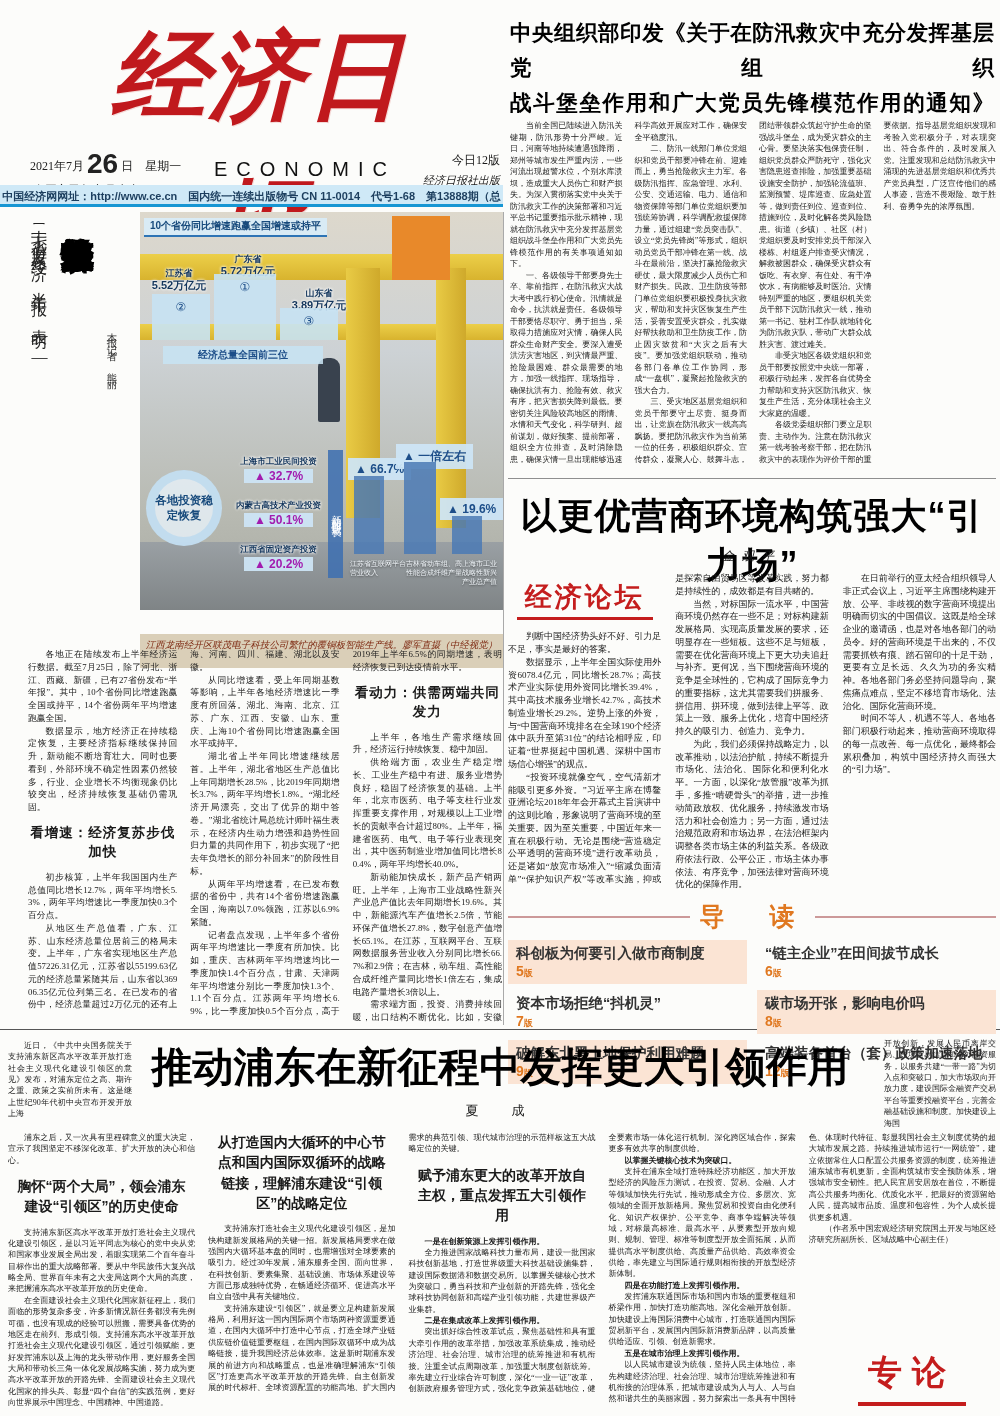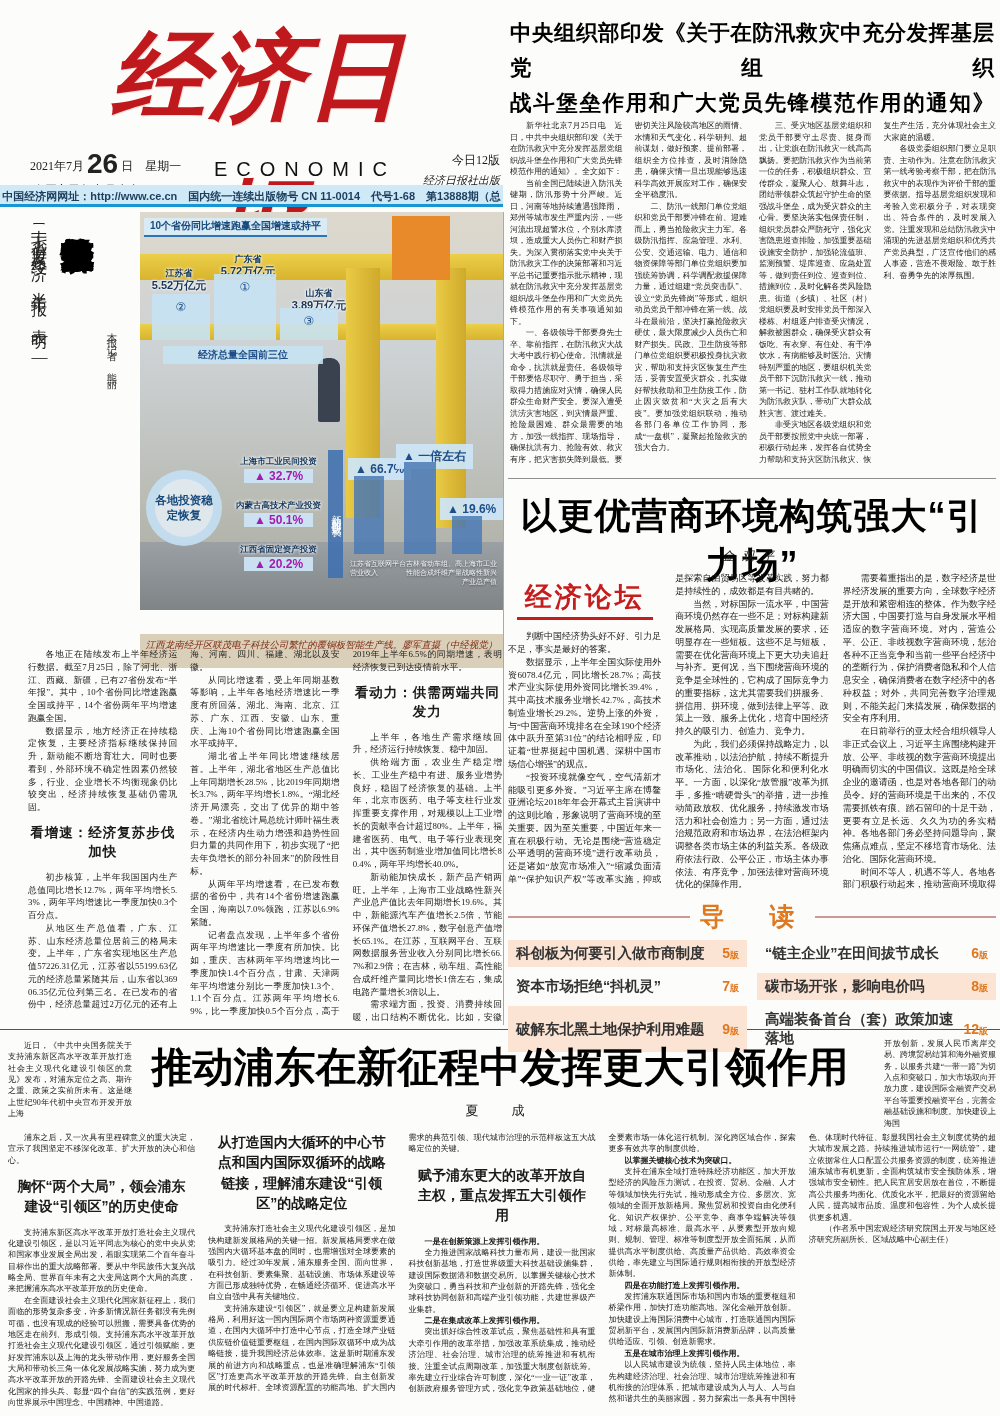--- a/index.html
+++ b/index.html
@@ -93,21 +93,21 @@
   .forum-label{text-align:center;margin:6px 0 14px;}
   .forum-label span{font-family:"Liberation Sans",sans-serif;font-weight:bold;font-size:27px;color:#c41d1d;
       letter-spacing:3px;border-bottom:3px solid #c41d1d;padding:0 8px 5px;}
 
   
   .daodu{position:absolute;left:508px;top:900px;width:488px;height:124px;font-family:"Liberation Sans",sans-serif;}
   .daodu-titlerow{display:flex;align-items:center;margin-bottom:7px;}
   .daodu-line{flex:1;height:2px;background:#c99;}
   .daodu-title{font-size:25px;font-weight:900;color:#e07820;letter-spacing:10px;margin:0 10px;}
   .daodu-grid{display:grid;grid-template-columns:1fr 1fr;column-gap:10px;row-gap:6px;}
-  .daodu-item{display:flex;justify-content:space-between;align-items:center;padding:4px 8px;}
+  .daodu-item{display:flex;justify-content:space-between;padding:4px 8px;flex-direction:column;}
   .daodu-item.shaded{background:#fbe4d4;}
   .daodu-item .lab{font-size:14.5px;font-weight:bold;color:#333;}
   .daodu-item .pg{color:#e07820;font-weight:bold;font-size:14px;white-space:nowrap;}
   .daodu-item .pg i{font-style:normal;font-size:9px;}
 
   
   .pudong-hl{position:absolute;left:130px;top:1040px;width:740px;text-align:center;
       font-family:"Liberation Sans",sans-serif;font-weight:900;font-size:41px;color:#000;}
   .pudong-byline{position:absolute;left:130px;top:1102px;width:740px;text-align:center;font-size:13px;
       letter-spacing:10px;}
@@ -142,21 +142,20 @@
 
   <div class="rule-v" style="left:503px;top:212px;height:813px;" data-name="column-divider-vertical"></div>
   <div class="rule-h" style="left:508px;top:478px;width:488px;" data-name="notice-bottom-rule"></div>
   <div class="rule-h" style="left:0;top:1029px;width:1000px;background:#555;" data-name="section-divider-rule"></div>
 
   <div class="notice-hl" data-name="notice-headline">
     <div data-name="notice-headline-line1">中央组织部印发《关于在防汛救灾中充分发挥基层党组织</div>
     <div data-name="notice-headline-line2">战斗堡垒作用和广大党员先锋模范作用的通知》</div>
   </div>
   <div class="notice-body cols" data-name="notice-article-body">
-      <p>新华社北京7月25日电　近日，中共中央组织部印发《关于在防汛救灾中充分发挥基层党组织战斗堡垒作用和广大党员先锋模范作用的通知》。全文如下：</p>
       <p>当前全国已陆续进入防汛关键期，防汛形势十分严峻。近日，河南等地持续遭遇强降雨，郑州等城市发生严重内涝，一些河流出现超警水位，个别水库溃坝，造成重大人员伤亡和财产损失。为深入贯彻落实党中央关于防汛救灾工作的决策部署和习近平总书记重要指示批示精神，现就在防汛救灾中充分发挥基层党组织战斗堡垒作用和广大党员先锋模范作用的有关事项通知如下。</p>
       <p>一、各级领导干部要身先士卒、靠前指挥，在防汛救灾大战大考中践行初心使命。汛情就是命令，抗洪就是责任。各级领导干部要恪尽职守、勇于担当，采取得力措施应对灾情，确保人民群众生命财产安全。要深入遭受洪涝灾害地区，到灾情最严重、抢险最困难、群众最需要的地方，加强一线指挥、现场指导，确保抗洪有力、抢险有效、救灾有序，把灾害损失降到最低。要密切关注风险较高地区的雨情、水情和天气变化，科学研判、超前谋划，做好预案、提前部署，组织全方位排查，及时消除隐患，确保灾情一旦出现能够迅速科学高效开展应对工作，确保安全平稳度汛。</p>
       <p>二、防汛一线部门单位党组织和党员干部要冲锋在前、迎难而上，勇当抢险救灾主力军。各级防汛指挥、应急管理、水利、公安、交通运输、电力、通信和物资保障等部门单位党组织要加强统筹协调，科学调配救援保障力量，通过组建“党员突击队”、设立“党员先锋岗”等形式，组织动员党员干部冲锋在第一线、战斗在最前沿，坚决打赢抢险救灾硬仗，最大限度减少人员伤亡和财产损失。民政、卫生防疫等部门单位党组织要积极投身抗灾救灾，帮助和支持灾区恢复生产生活，妥善安置受灾群众，扎实做好帮扶救助和卫生防疫工作，防止因灾致贫和“大灾之后有大疫”。要加强党组织联动，推动各部门各单位工作协同，形成“一盘棋”，凝聚起抢险救灾的强大合力。</p>
       <p>三、受灾地区基层党组织和党员干部要守土尽责、挺身而出，让党旗在防汛救灾一线高高飘扬。要把防汛救灾作为当前第一位的任务，积极组织群众、宣传群众，凝聚人心、鼓舞斗志，团结带领群众筑起守护生命的坚强战斗堡垒，成为受灾群众的主心骨。要坚决落实包保责任制，组织党员群众严防死守，强化灾害隐患巡查排险，加强重要基础设施安全防护，加强轮流值班、监测预警、堤库巡查、应急处置等，做到责任到位、巡查到位、措施到位，及时化解各类风险隐患。街道（乡镇）、社区（村）党组织要及时安排党员干部深入楼栋、村组逐户排查受灾情况，解救被困群众，确保受灾群众有饭吃、有衣穿、有住处、有干净饮水，有病能够及时医治。灾情特别严重的地区，要组织机关党员干部下沉防汛救灾一线，推动第一书记、驻村工作队就地转化为防汛救灾队，带动广大群众战胜灾害、渡过难关。</p>
       <p>非受灾地区各级党组织和党员干部要按照党中央统一部署，积极行动起来，发挥各自优势全力帮助和支持灾区防汛救灾、恢复生产生活，充分体现社会主义大家庭的温暖。</p>
       <p>各级党委组织部门要立足职责、主动作为。注意在防汛救灾第一线考验考察干部，把在防汛救灾中的表现作为评价干部的重要依据。指导基层党组织发现和考验入党积极分子，对表现突出、符合条件的，及时发展入党。注重发现和总结防汛救灾中涌现的先进基层党组织和优秀共产党员典型，广泛宣传他们的感人事迹，营造不畏艰险、敢于胜利、奋勇争先的浓厚氛围。</p>
     </div>
 
   <div class="econ-wrap" data-name="economy-article-header">
     <div class="vtext econ-kicker" data-name="economy-kicker">二十七省份发布经济“半年报”表明——</div>
@@ -238,21 +237,20 @@
   <div class="forum-hl" data-name="forum-headline">以更优营商环境构筑强大“引力场”</div>
   <div class="forum-byline" data-name="forum-byline">金观平</div>
   <div class="forum-body cols" data-name="forum-article-body">
     <div class="forum-label" data-name="forum-section-label"><span>经济论坛</span></div>
     <div data-name="forum-paragraphs">
         <p>判断中国经济势头好不好、引力足不足，事实是最好的答案。</p>
         <p>数据显示，上半年全国实际使用外资6078.4亿元，同比增长28.7%；高技术产业实际使用外资同比增长39.4%，其中高技术服务业增长42.7%，高技术制造业增长29.2%。逆势上涨的外资，与“中国营商环境排名在全球190个经济体中跃升至第31位”的结论相呼应，印证着“世界挺起中国机遇、深耕中国市场信心增强”的观点。</p>
         <p>“投资环境就像空气，空气清新才能吸引更多外资。”习近平主席在博鳌亚洲论坛2018年年会开幕式主旨演讲中的这则比喻，形象说明了营商环境的至关重要。因为至关重要，中国近年来一直在积极行动。无论是围绕“营造稳定公平透明的营商环境”进行改革动员，还是诸如“放宽市场准入”“缩减负面清单”“保护知识产权”等改革实施，抑或是探索自由贸易区等改革实践，努力都是持续性的，成效都是有目共睹的。</p>
         <p>当然，对标国际一流水平，中国营商环境仍然存在一些不足；对标构建新发展格局、实现高质量发展的要求，还明显存在一些短板。这些不足与短板，需要在优化营商环境上下更大功夫追赶与补齐。更何况，当下围绕营商环境的竞争是全球性的，它构成了国际竞争力的重要指标，这尤其需要我们拼服务、拼信用、拼环境，做到法律上平等、政策上一致、服务上优化，培育中国经济持久的吸引力、创造力、竞争力。</p>
         <p>为此，我们必须保持战略定力，以改革推动，以法治护航，持续不断提升市场化、法治化、国际化和便利化水平。一方面，以深化“放管服”改革为抓手，多推“啃硬骨头”的举措，进一步推动简政放权、优化服务，持续激发市场活力和社会创造力；另一方面，通过法治规范政府和市场边界，在法治框架内调整各类市场主体的利益关系。各级政府依法行政、公平公正，市场主体办事依法、有序竞争，加强法律对营商环境优化的保障作用。</p>
-        <p>需要着重指出的是，数字经济是世界经济发展的重要方向，全球数字经济是开放和紧密相连的整体。作为数字经济大国，中国要打造与自身发展水平相适应的数字营商环境。对内，营造公平、公正、非歧视数字营商环境，惩治各种不正当竞争和当前一些平台经济中的垄断行为，保护消费者隐私和个人信息安全，确保消费者在数字经济中的各种权益；对外，共同完善数字治理规则，不能关起门来搞发展，确保数据的安全有序利用。</p>
         <p>在日前举行的亚太经合组织领导人非正式会议上，习近平主席围绕构建开放、公平、非歧视的数字营商环境提出明确而切实的中国倡议。这既是给全球企业的邀请函，也是对各地各部门的动员令。好的营商环境是干出来的，不仅需要抓铁有痕、踏石留印的十足干劲，更要有立足长远、久久为功的务实精神。各地各部门务必坚持问题导向，聚焦痛点难点，坚定不移培育市场化、法治化、国际化营商环境。</p>
         <p>时间不等人，机遇不等人。各地各部门积极行动起来，推动营商环境取得的每一点改善、每一点优化，最终都会累积叠加，构筑中国经济持久而强大的“引力场”。</p>
       </div>
   </div>
 
   <div class="daodu" data-name="reading-guide">
     <div class="daodu-titlerow" data-name="reading-guide-title-row">
       <div class="daodu-line" data-name="decorative-line"></div>
       <div class="daodu-title" data-name="reading-guide-title">导　读</div>
       <div class="daodu-line" data-name="decorative-line"></div>
@@ -307,14 +305,15 @@
       <p class="p-h3">二是在集成改革上发挥引领作用。</p>
       <p>突出抓好综合性改革试点，聚焦基础性和具有重大牵引作用的改革举措，加强改革系统集成，推动经济治理、社会治理、城市治理的统筹推进和有机衔接。注重全试点周期改革，加强重大制度创新统筹。率先建立行业综合许可制度，深化“一业一证”改革，创新政府服务管理方式，强化竞争政策基础地位，健全要素市场一体化运行机制。深化跨区域合作，探索更多有效共享的制度供给。</p>
       <p class="p-h3">以掌握关键核心技术为突破口。</p>
       <p>支持在浦东全域打造特殊经济功能区，加大开放型经济的风险压力测试，在投资、贸易、金融、人才等领域加快先行先试，推动形成全方位、多层次、宽领域的全面开放新格局。聚焦贸易和投资自由化便利化、知识产权保护、公平竞争、商事争端解决等领域，对标最高标准、最高水平，从要素型开放向规则、规制、管理、标准等制度型开放全面拓展，从而提供高水平制度供给、高质量产品供给、高效率资金供给，率先建立与国际通行规则相衔接的开放型经济新体制。</p>
       <p class="p-h3">四是在功能打造上发挥引领作用。</p>
       <p>发挥浦东联通国际市场和国内市场的重要枢纽和桥梁作用，加快打造功能高地。深化金融开放创新。加快建设上海国际消费中心城市，打造联通国内国际贸易新平台，发展国内国际新消费新品牌，以高质量供给适应、引领、创造新需求。</p>
       <p class="p-h3">五是在城市治理上发挥引领作用。</p>
       <p>以人民城市建设为统领，坚持人民主体地位，率先构建经济治理、社会治理、城市治理统筹推进和有机衔接的治理体系，把城市建设成为人与人、人与自然和谐共生的美丽家园，努力探索出一条具有中国特色、体现时代特征、彰显我国社会主义制度优势的超大城市发展之路。持续推进城市运行“一网统管”，建立依据常住人口配置公共服务资源的制度，统筹推进浦东城市有机更新，全面构筑城市安全预防体系，增强城市安全韧性。把人民宜居安居放在首位，不断提高公共服务均衡化、优质化水平，把最好的资源留给人民，提高城市品质、温度和包容性，为个人成长提供更多机遇。</p>
       <p>（作者系中国宏观经济研究院国土开发与地区经济研究所副所长、区域战略中心副主任）</p>
     </div>
+  <div class="zhuanlun" data-name="special-commentary-label">专论</div>
 
 </div>
 
 </body></html>

